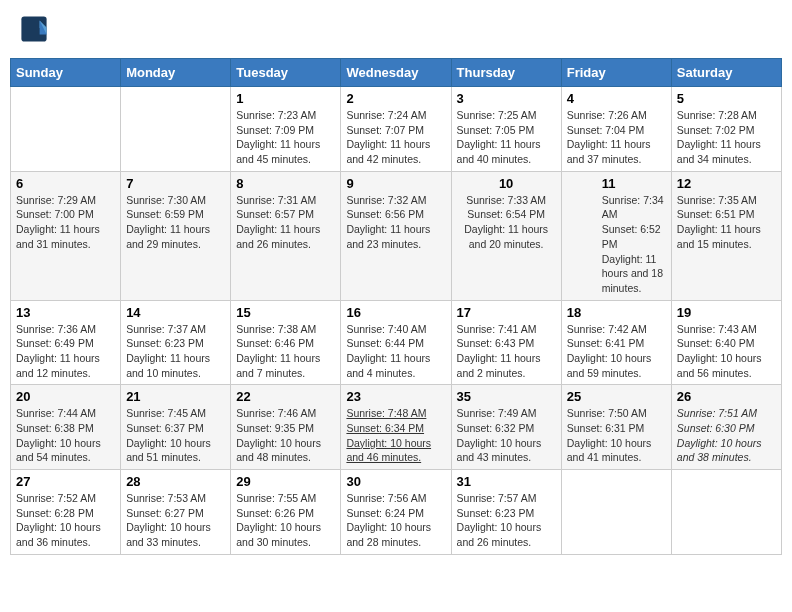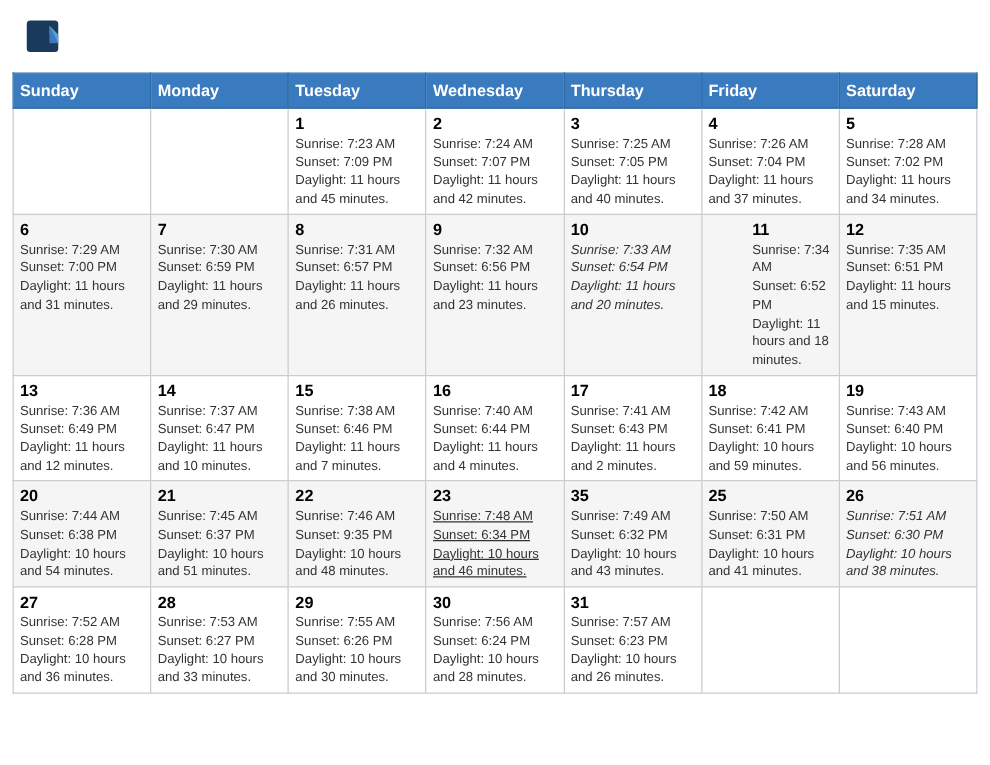--- a/index.html
+++ b/index.html
@@ -173,23 +173,23 @@
           <div class="day-info" style="white-space: pre-line;">Sunrise: 7:31 AM
 Sunset: 6:57 PM
 Daylight: 11 hours and 26 minutes.</div>
         </td>
         <td style="background: rgb(245, 245, 245);">
           <span class="day-number">9</span>
           <div class="day-info" style="white-space: pre-line;">Sunrise: 7:32 AM
 Sunset: 6:56 PM
 Daylight: 11 hours and 23 minutes.</div>
         </td>
-        <td style="background: rgb(245, 245, 245);">
+        <td style="background: rgb(245, 245, 245); text-align: center;">
           <span class="day-number">10</span>
-          <div class="day-info" style="white-space: pre-line; font-style: italic;">Sunrise: 7:33 AM
+          <div class="day-info" style="white-space: pre-line;">Sunrise: 7:33 AM
 Sunset: 6:54 PM
 Daylight: 11 hours and 20 minutes.</div>
         </td>
         <td style="background: rgb(245, 245, 245); padding-left: 40px;">
           <span class="day-number">11</span>
           <div class="day-info" style="white-space: pre-line;">Sunrise: 7:34 AM
 Sunset: 6:52 PM
 Daylight: 11 hours and 18 minutes.</div>
         </td>
         <td style="background: rgb(245, 245, 245);">
@@ -202,21 +202,21 @@
       <tr>
         <td>
           <span class="day-number">13</span>
           <div class="day-info" style="white-space: pre-line;">Sunrise: 7:36 AM
 Sunset: 6:49 PM
 Daylight: 11 hours and 12 minutes.</div>
         </td>
         <td>
           <span class="day-number">14</span>
           <div class="day-info" style="white-space: pre-line;">Sunrise: 7:37 AM
-Sunset: 6:47 PM
+Sunset: 6:23 PM
 Daylight: 11 hours and 10 minutes.</div>
         </td>
         <td>
           <span class="day-number">15</span>
           <div class="day-info" style="white-space: pre-line;">Sunrise: 7:38 AM
 Sunset: 6:46 PM
 Daylight: 11 hours and 7 minutes.</div>
         </td>
         <td>
           <span class="day-number">16</span>

